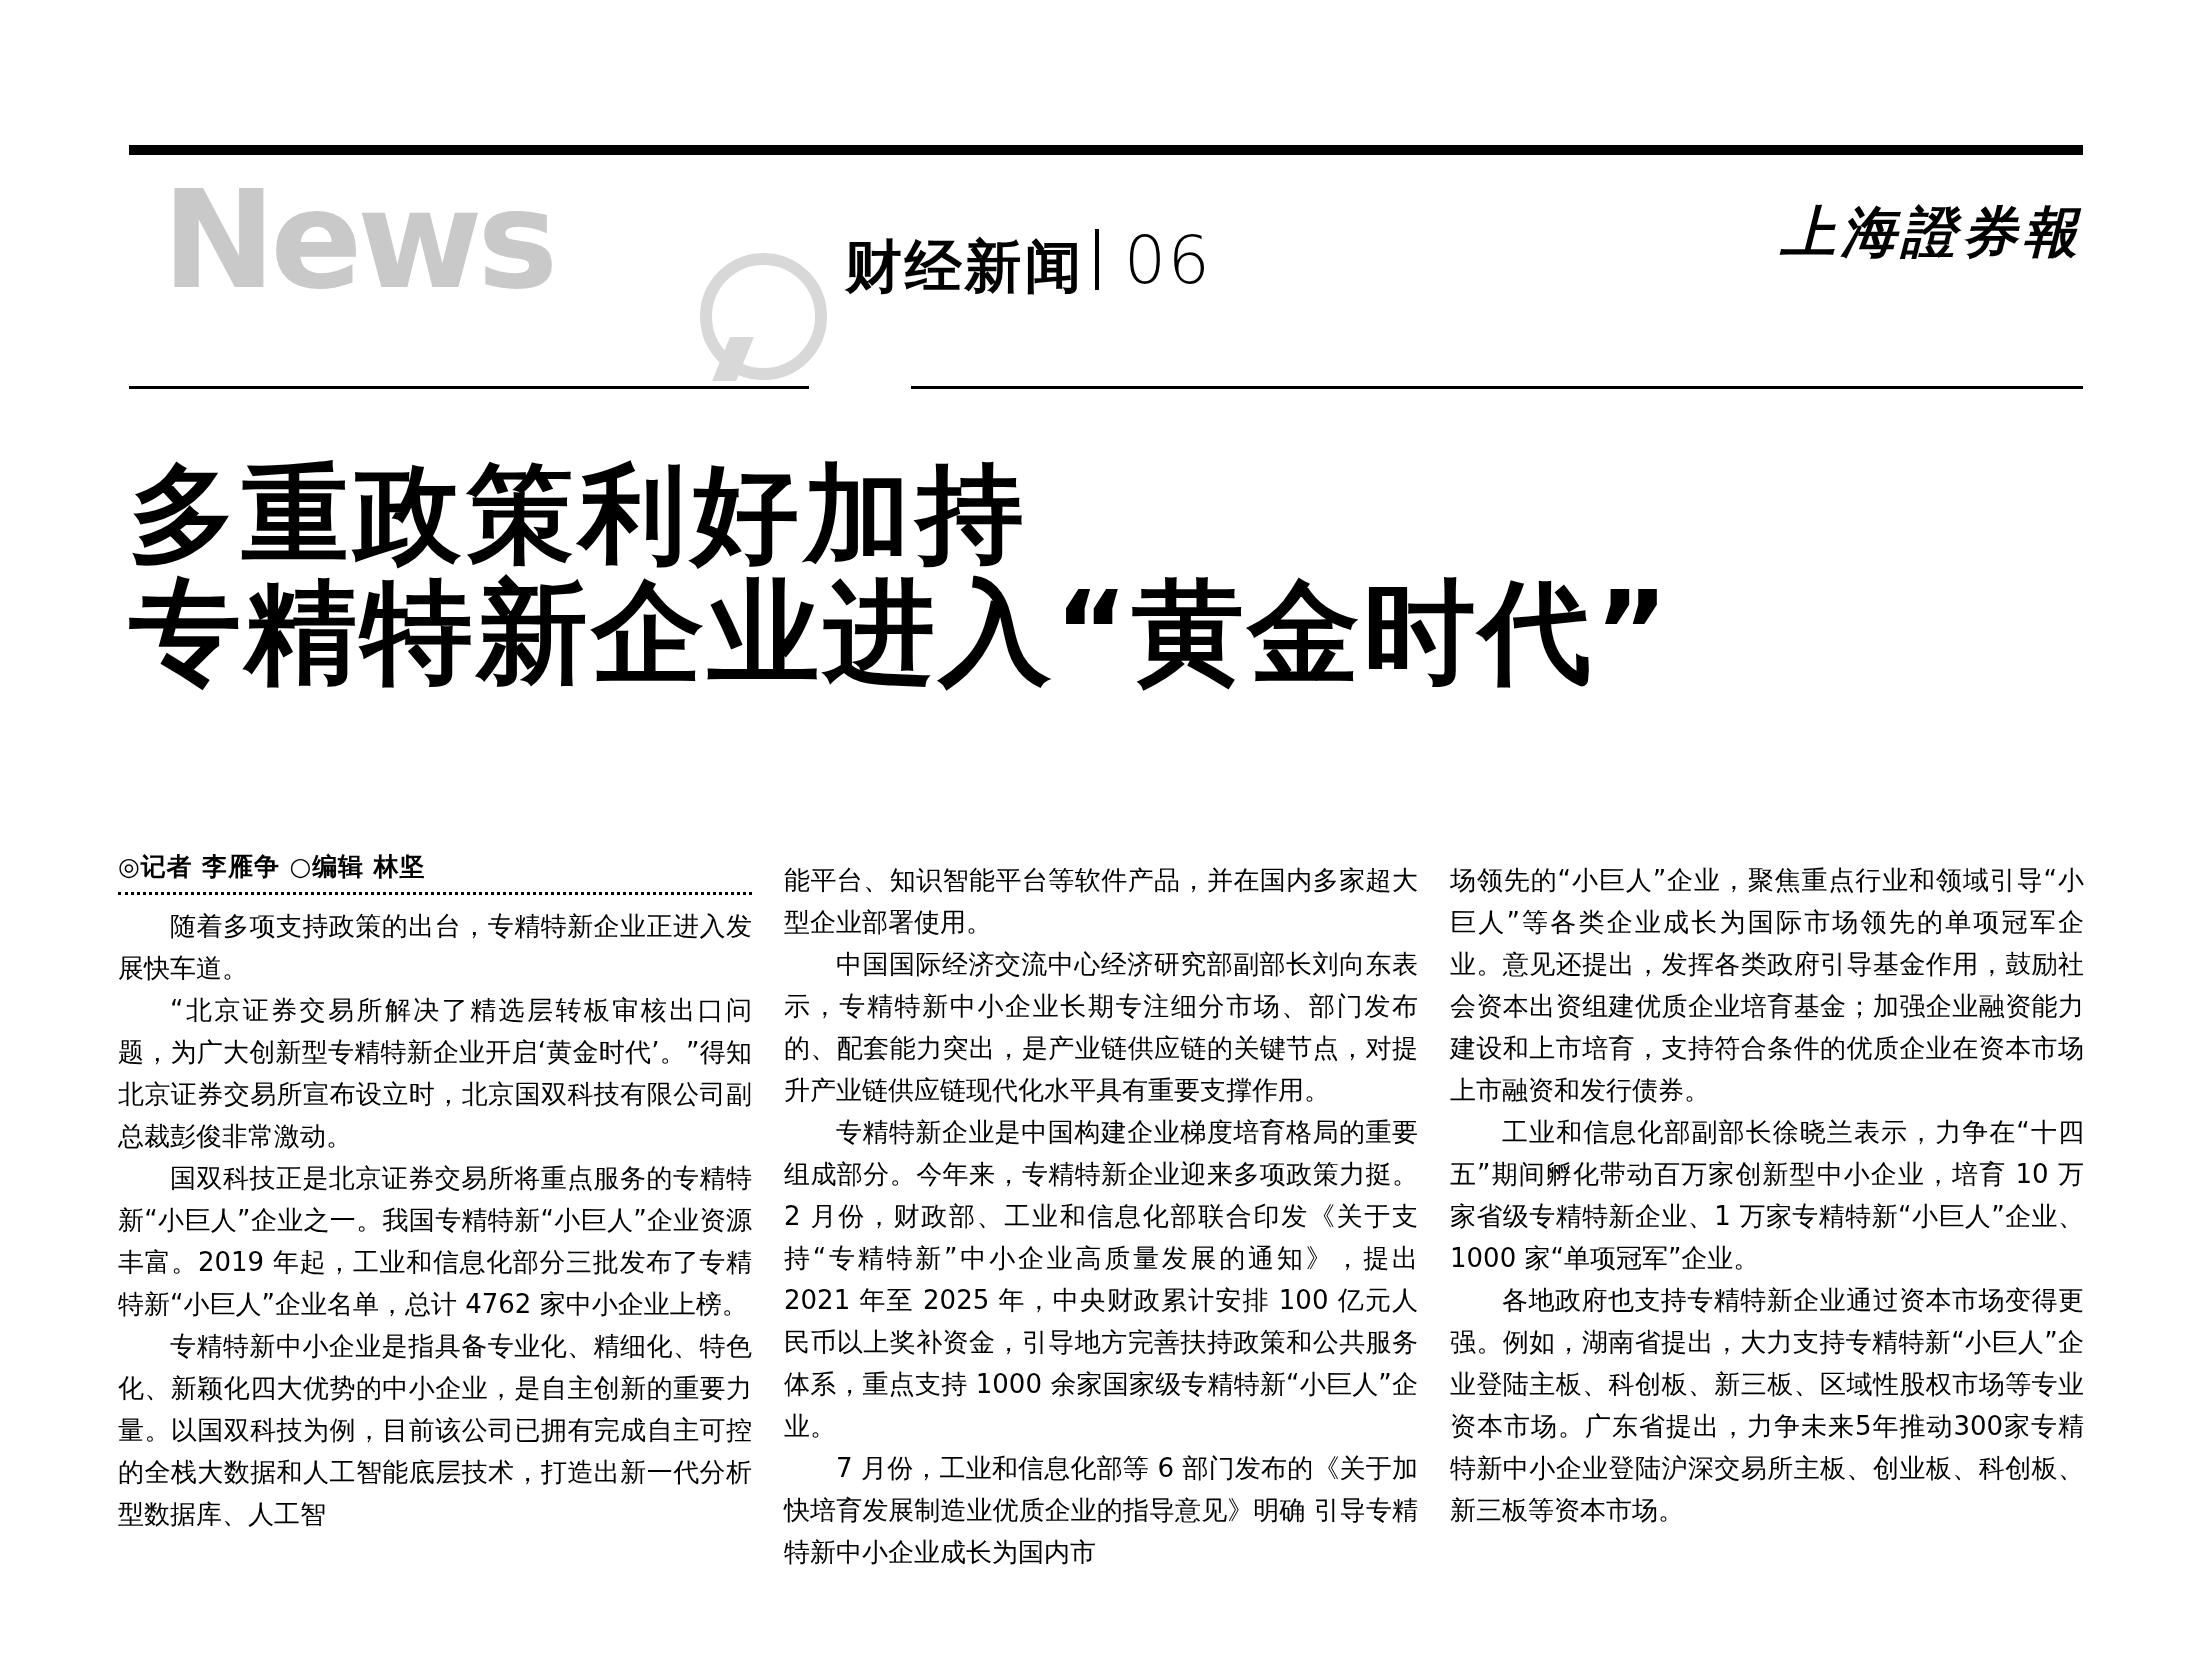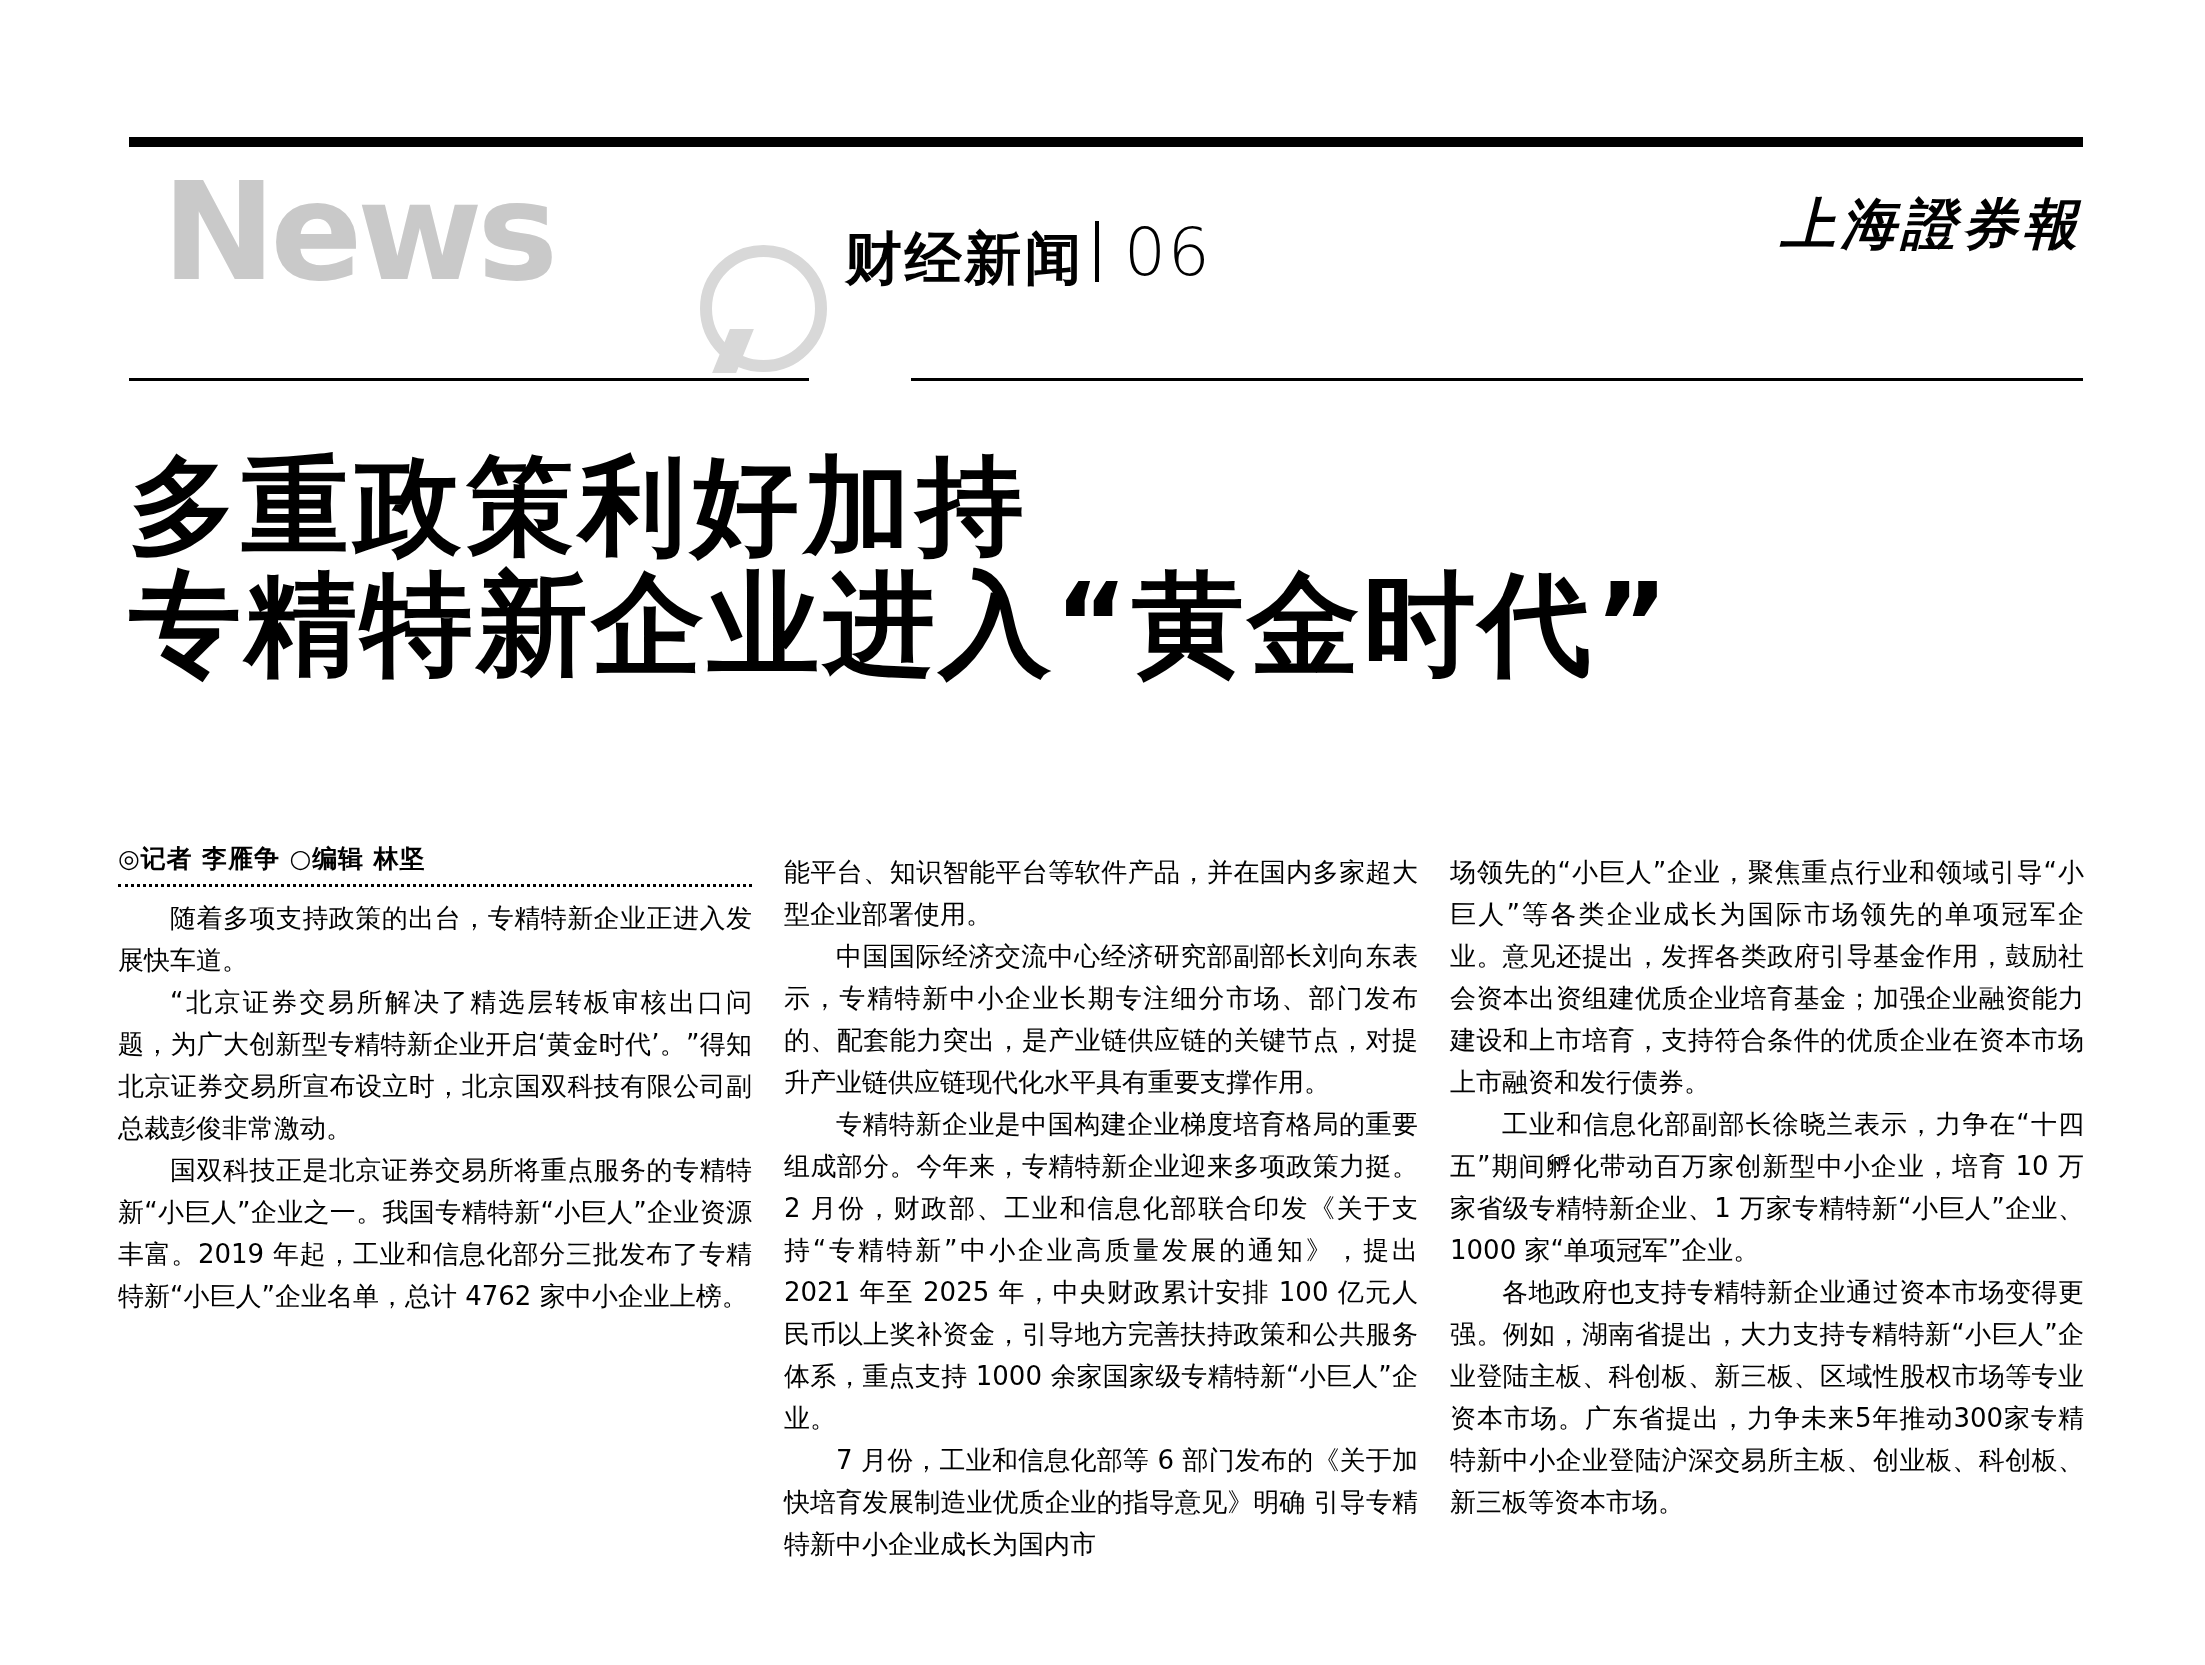--- a/index.html
+++ b/index.html
@@ -11,21 +11,21 @@
     width: 2206px;
     height: 1666px;
     font-family: "Liberation Sans", sans-serif;
     color: #000000;
     position: relative;
     overflow: hidden;
   }
 
   .page {
     position: absolute;
-    left: 0; top: 8px;
+    left: 0; top: 16px;
     width: 2206px;
     height: 1336px;
   }
 
   
   .masthead {
     position: absolute;
     left: 129px;
     top: 129px;
     width: 1954px;
@@ -232,20 +232,21 @@
   <div class="byline-wrap">
     <div class="byline">◎记者 李雁争 ○编辑 林坚</div>
     <div class="byline-rule"></div>
   </div>
 
   <div class="columns">
     <div class="col c1">
       <p>随着多项支持政策的出台，专精特新企业正进入发展快车道。</p>
       <p>“北京证券交易所解决了精选层转板审核出口问题，为广大创新型专精特新企业开启‘黄金时代’。”得知北京证券交易所宣布设立时，北京国双科技有限公司副总裁彭俊非常激动。</p>
       <p>国双科技正是北京证券交易所将重点服务的专精特新“小巨人”企业之一。我国专精特新“小巨人”企业资源丰富。2019 年起，工业和信息化部分三批发布了专精特新“小巨人”企业名单，总计 4762 家中小企业上榜。</p>
+      <p>专精特新中小企业是指具备专业化、精细化、特色化、新颖化四大优势的中小企业，是自主创新的重要力量。以国双科技为例，目前该公司已拥有完成自主可控的全栈大数据和人工智能底层技术，打造出新一代分析型数据库、人工智</p>
     </div>
     <div class="col c2">
       <p class="noindent">能平台、知识智能平台等软件产品，并在国内多家超大型企业部署使用。</p>
       <p>中国国际经济交流中心经济研究部副部长刘向东表示，专精特新中小企业长期专注细分市场、部门发布的、配套能力突出，是产业链供应链的关键节点，对提升产业链供应链现代化水平具有重要支撑作用。</p>
       <p>专精特新企业是中国构建企业梯度培育格局的重要组成部分。今年来，专精特新企业迎来多项政策力挺。2 月份，财政部、工业和信息化部联合印发《关于支持“专精特新”中小企业高质量发展的通知》，提出 2021 年至 2025 年，中央财政累计安排 100 亿元人民币以上奖补资金，引导地方完善扶持政策和公共服务体系，重点支持 1000 余家国家级专精特新“小巨人”企业。</p>
       <p>7 月份，工业和信息化部等 6 部门发布的《关于加快培育发展制造业优质企业的指导意见》明确 引导专精特新中小企业成长为国内市</p>
     </div>
     <div class="col c3">
       <p class="noindent">场领先的“小巨人”企业，聚焦重点行业和领域引导“小巨人”等各类企业成长为国际市场领先的单项冠军企业。意见还提出，发挥各类政府引导基金作用，鼓励社会资本出资组建优质企业培育基金；加强企业融资能力建设和上市培育，支持符合条件的优质企业在资本市场上市融资和发行债券。</p>
       <p>工业和信息化部副部长徐晓兰表示，力争在“十四五”期间孵化带动百万家创新型中小企业，培育 10 万家省级专精特新企业、1 万家专精特新“小巨人”企业、1000 家“单项冠军”企业。</p>

